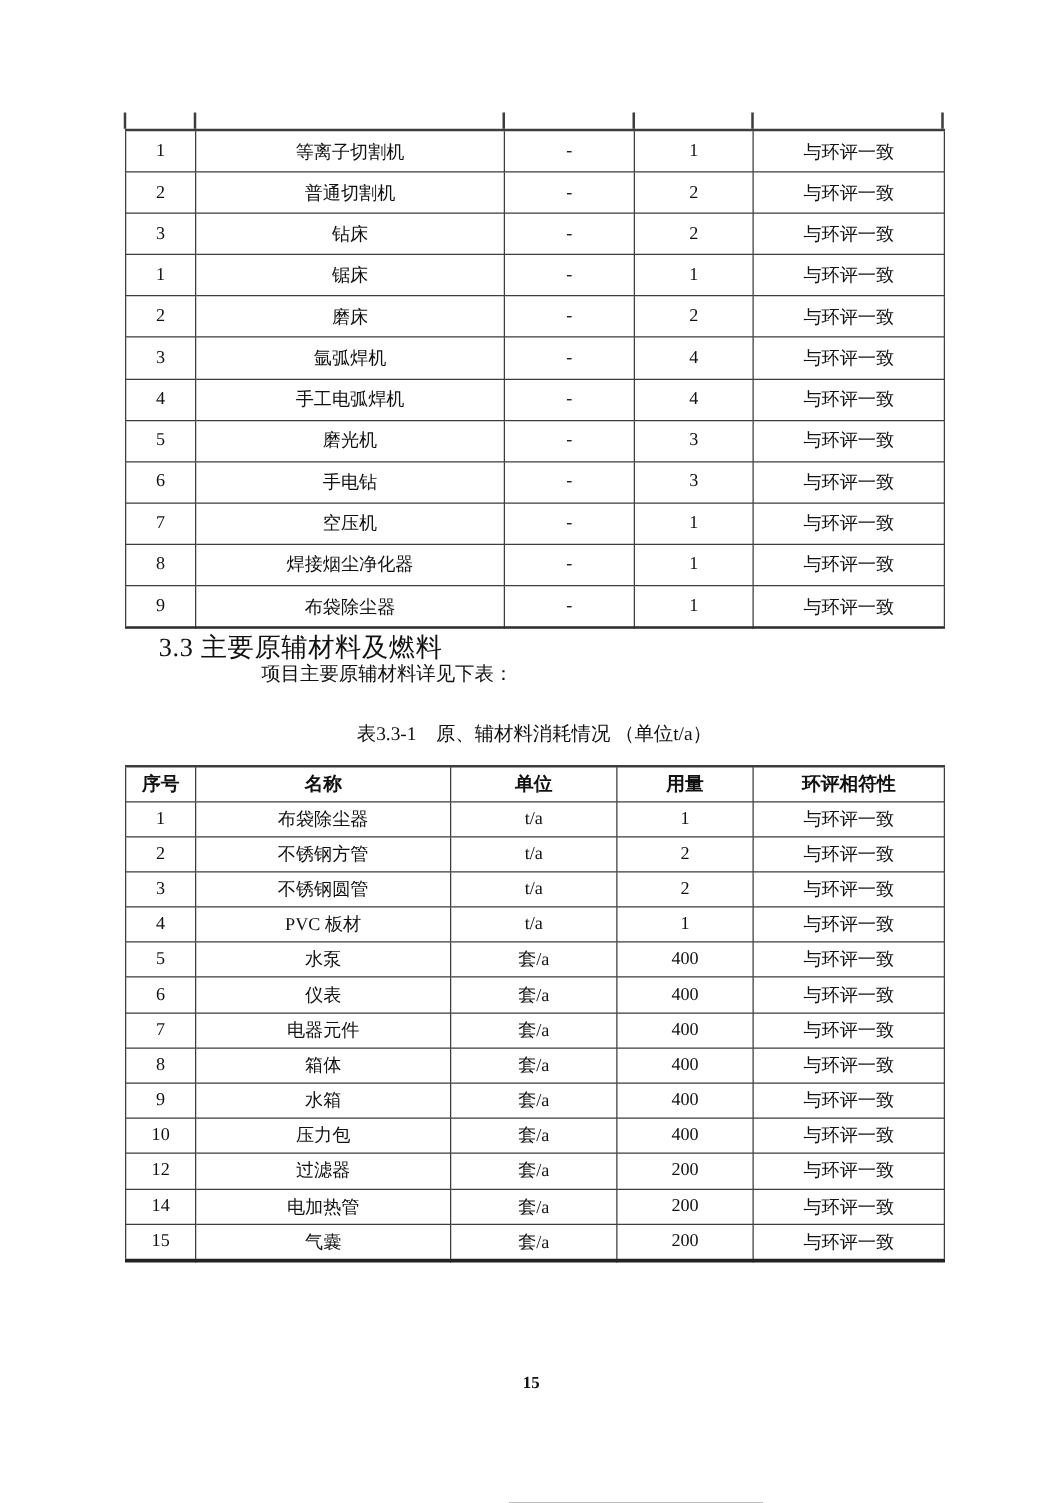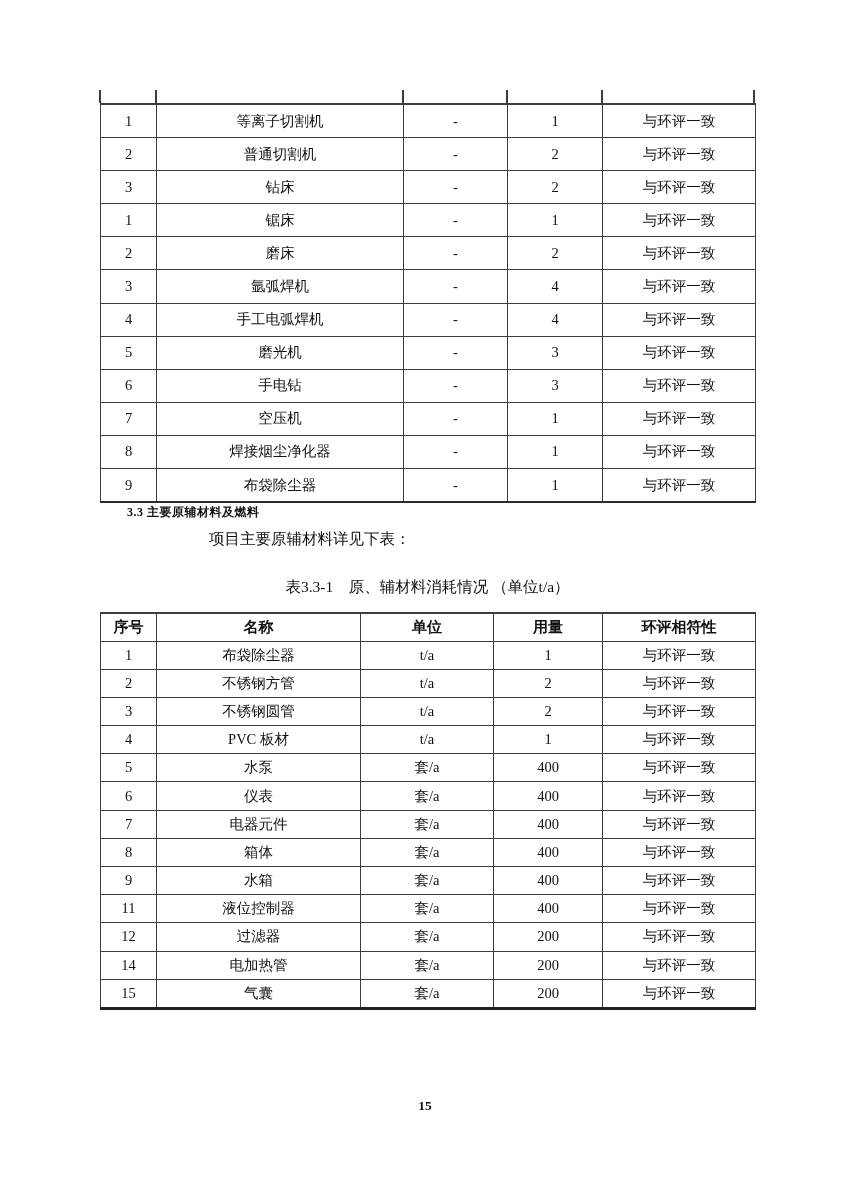--- a/index.html
+++ b/index.html
@@ -36,21 +36,21 @@
     white-space:nowrap;
   }
   table.tbl1{ top:103px; border-top:2px solid #3d3d3d; border-bottom:2.5px solid #2b2b2b;}
   table.tbl1 td{ height:32.1px; }
   table.tbl2{ top:612px; border-top:2px solid #3d3d3d; border-bottom:3px solid #222;padding-left:28px;}
   table.tbl2 th{ height:26.5px; font-weight:bold; font-size:15px;}
   table.tbl2 td{ height:27.2px; }
   
   .heading{
     position:absolute; left:127px; top:504px;
-    font-size:12px; font-weight:bold; letter-spacing:0.5px;
+    font-size:21px; font-weight:normal; letter-spacing:0.5px;
   }
   .intro{
     position:absolute; left:161px; top:529px;
     font-size:15.5px;
     margin-left:48px;
   }
   .caption{
     position:absolute; left:100px; top:577px; width:655px;
     text-align:center; font-size:15.5px; font-weight:normal;
   }
@@ -246,22 +246,22 @@
         <td>与环评一致</td>
       </tr>
         <tr>
         <td>9</td>
         <td>水箱</td>
         <td>套/a</td>
         <td>400</td>
         <td>与环评一致</td>
       </tr>
         <tr>
-        <td>11</td>
-        <td>液位控制器</td>
+        <td>10</td>
+        <td>压力包</td>
         <td>套/a</td>
         <td>400</td>
         <td>与环评一致</td>
       </tr>
         <tr>
         <td>12</td>
         <td>过滤器</td>
         <td>套/a</td>
         <td>200</td>
         <td>与环评一致</td>

